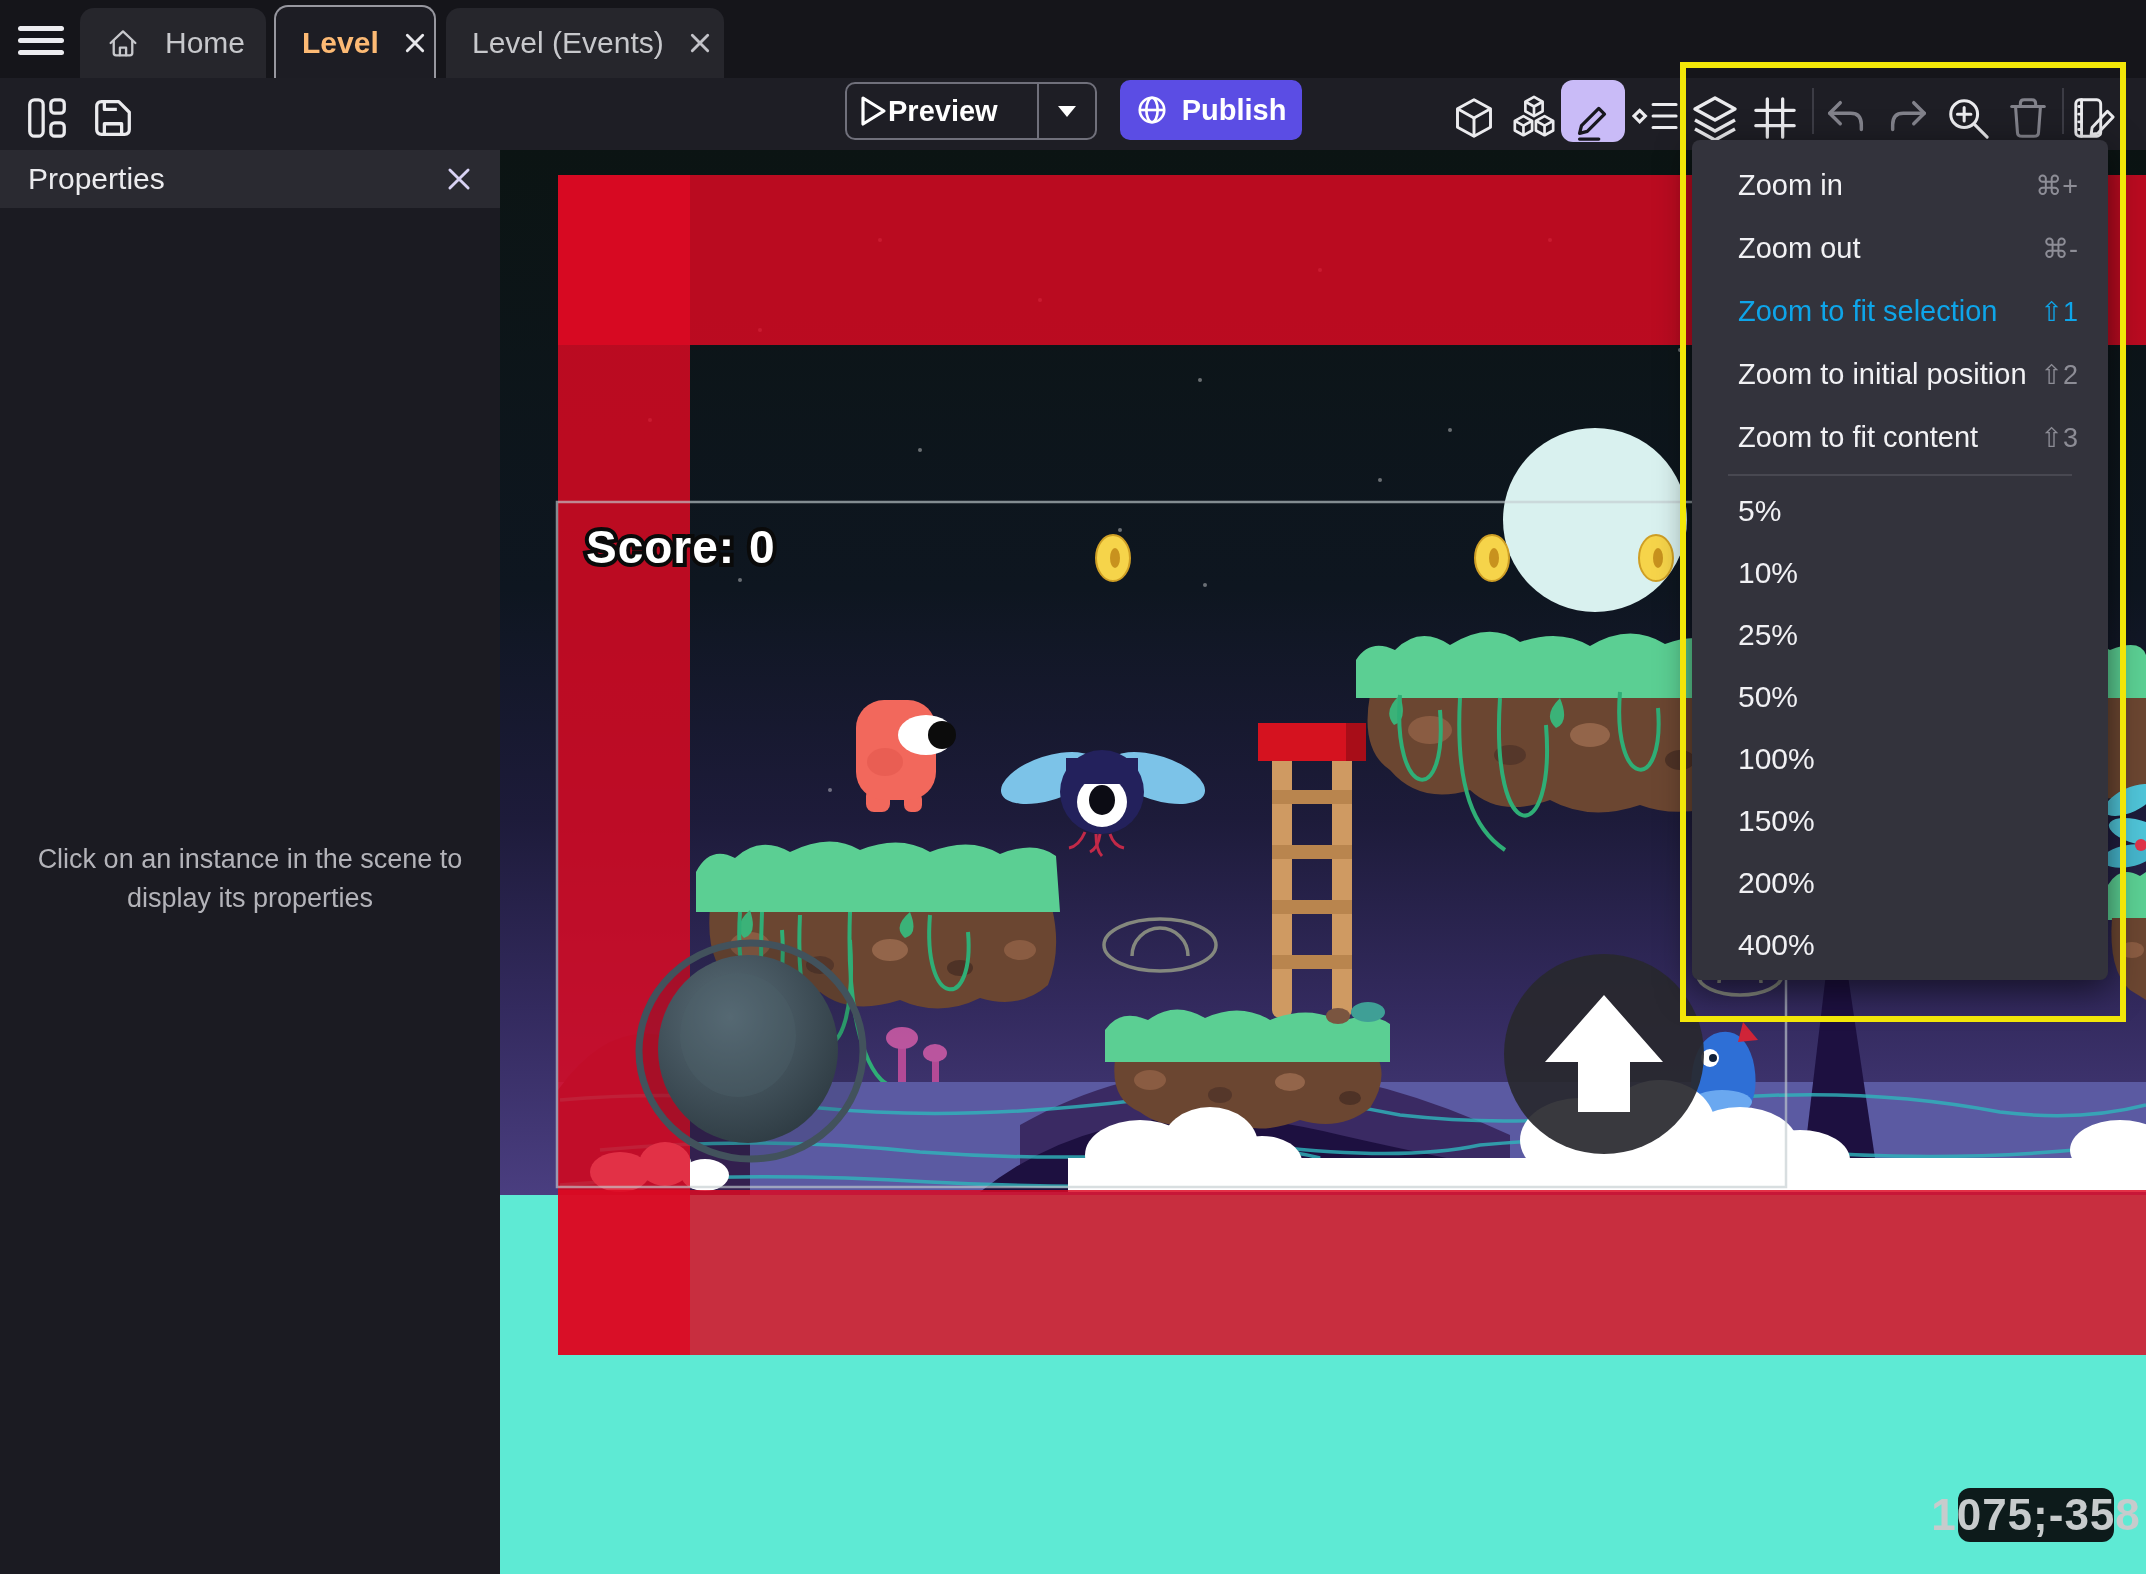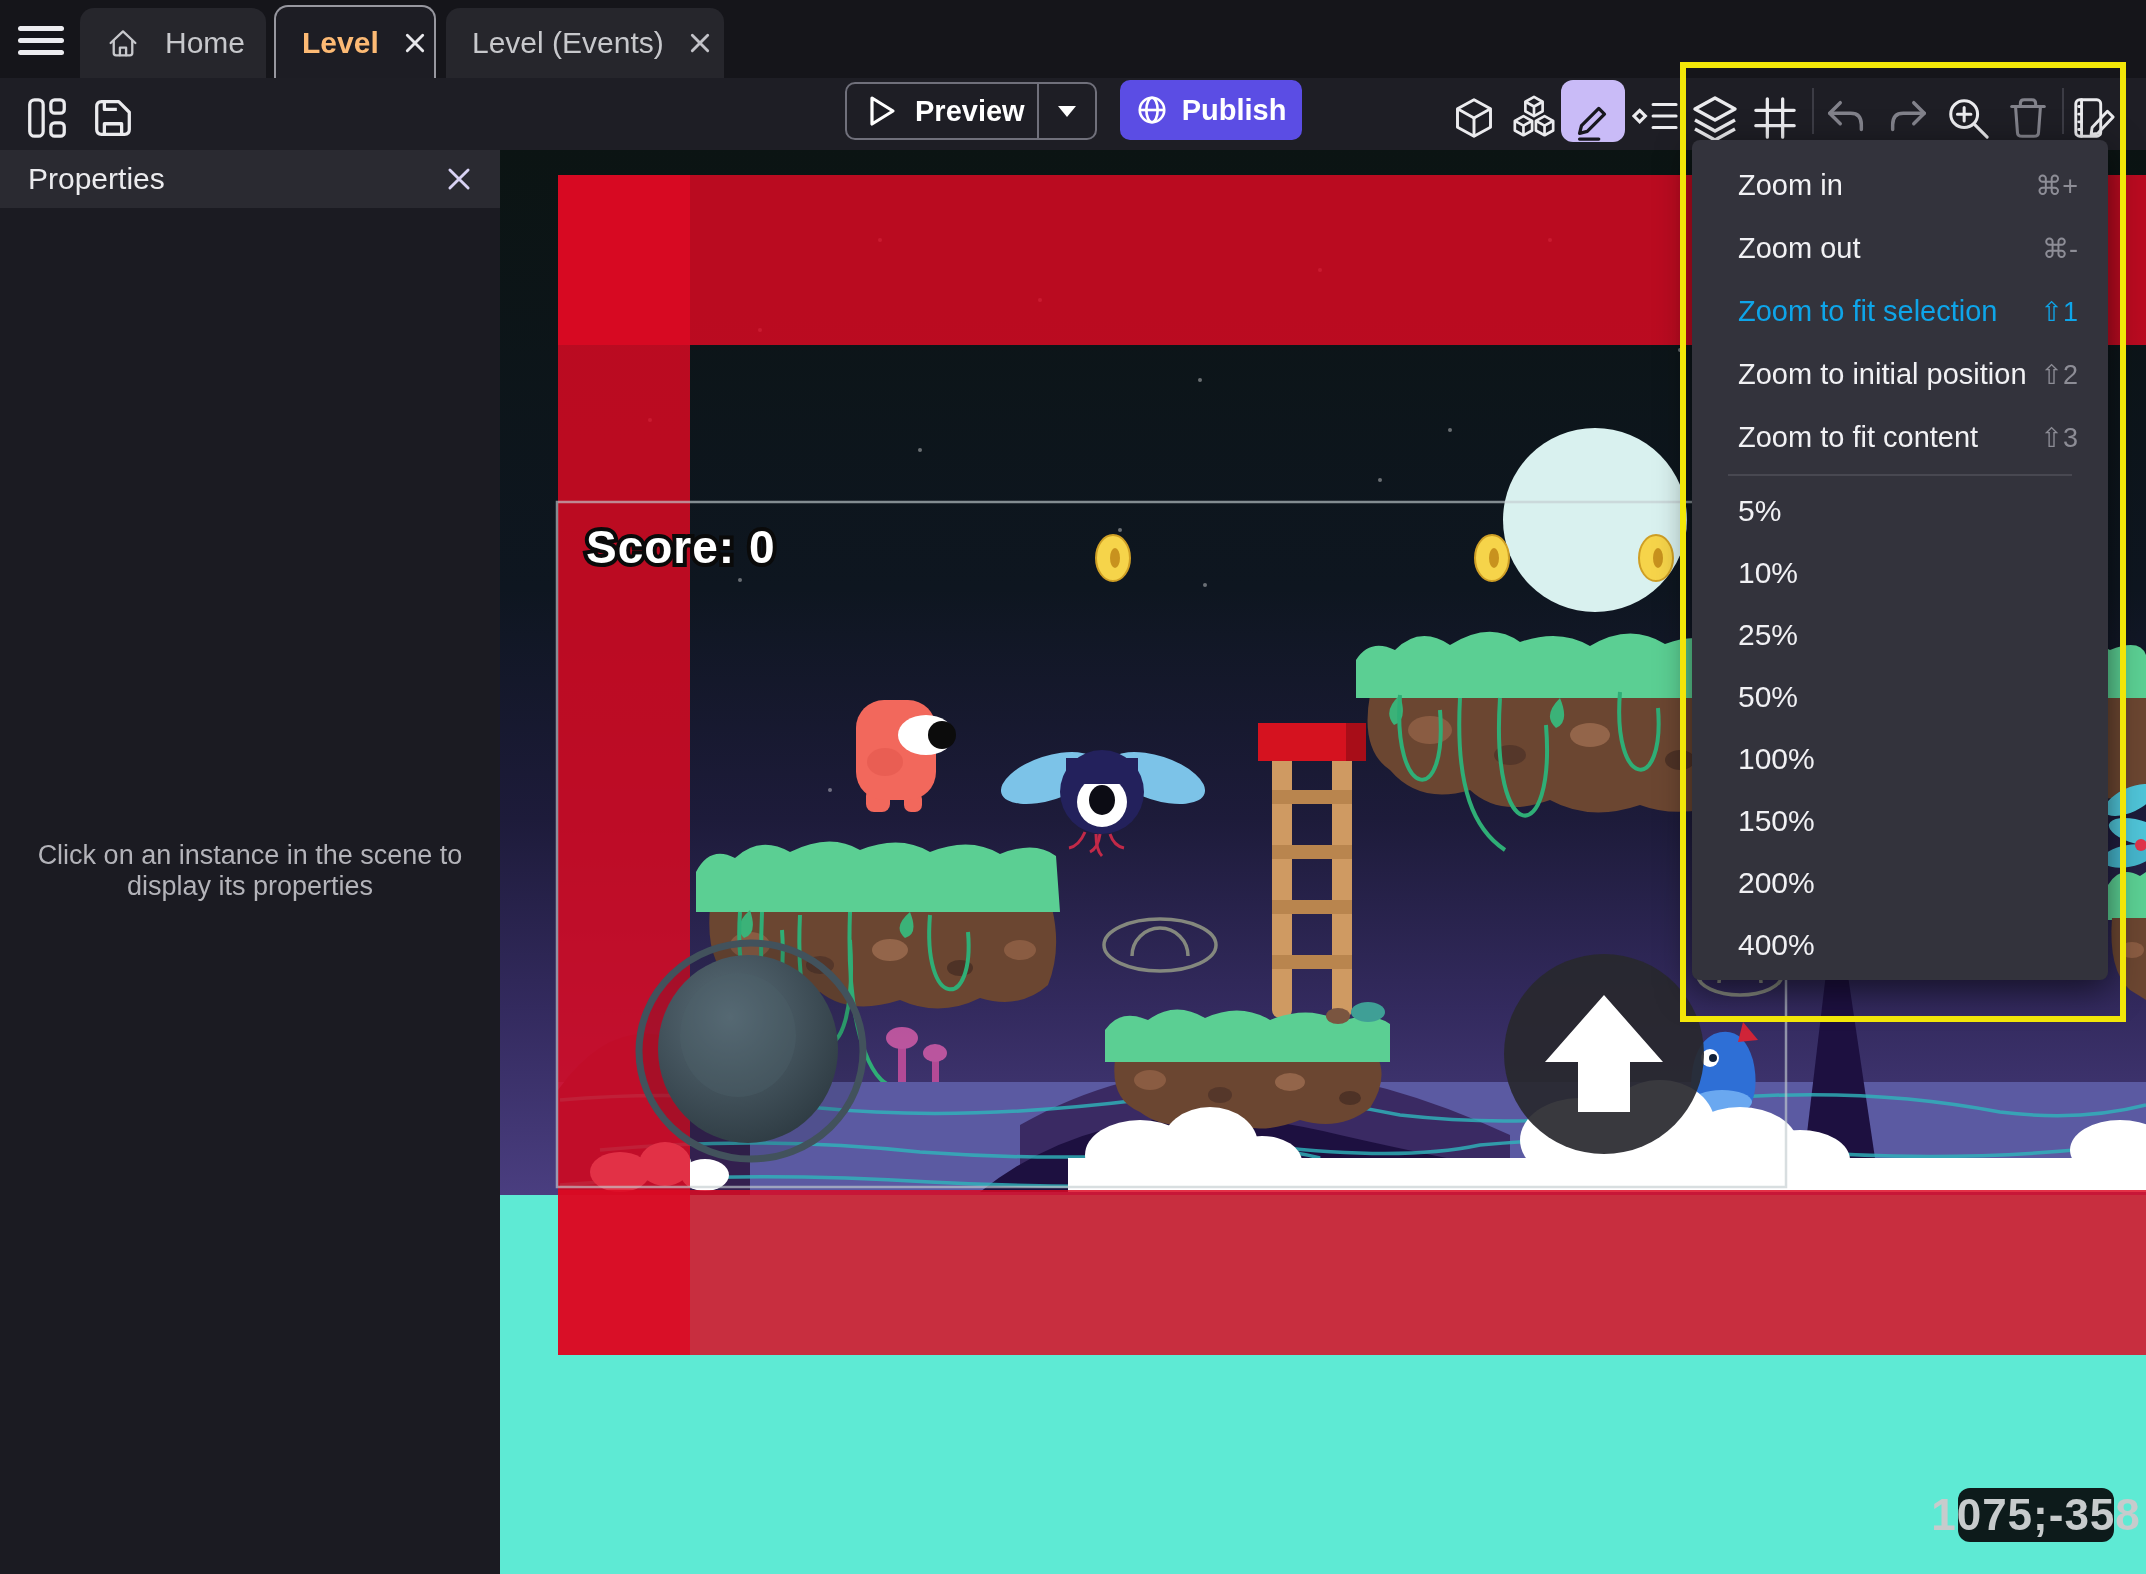--- a/index.html
+++ b/index.html
@@ -18,34 +18,34 @@
   
   .toolbar{position:absolute;left:0;top:78px;width:2146px;height:72px;background:#1e1e25;z-index:10}
   .tbtn{position:absolute;top:12px;width:56px;height:56px;display:flex;align-items:center;
         justify-content:center;color:#ebebee;cursor:pointer}
   .tbtn.gray{color:#82828b}
   .tbtn.dark{color:#17171d}
   .tool-sep{position:absolute;top:10px;width:2px;height:46px;background:#3c3c45}
   .pencil-bg{position:absolute;left:1561px;top:2px;width:64px;height:62px;background:#c9bbf7;border-radius:12px}
   .preview-btn{position:absolute;left:845px;top:4px;width:252px;height:58px;border:2px solid #70707b;
       border-radius:10px;display:flex;align-items:center;box-sizing:border-box;color:#fff;cursor:pointer}
-  .preview-main{flex:1;display:flex;align-items:center;gap:18px;padding-left:20px;height:100%}
+  .preview-main{flex:1;display:flex;align-items:center;padding-left:11px;height:100%}
   .preview-lbl{font-size:29px;font-weight:bold}
   .preview-arrow{width:56px;height:100%;border-left:2px solid #70707b;display:flex;align-items:center;justify-content:center}
   .publish-btn{position:absolute;left:1120px;top:2px;width:182px;height:60px;background:#5b4de4;border-radius:10px;
       display:flex;align-items:center;justify-content:center;gap:14px;color:#fff;cursor:pointer}
   .publish-lbl{font-size:29px;font-weight:bold}
   
   .props{position:absolute;left:0;top:150px;width:500px;height:1424px;background:#1b1b22;z-index:5}
   .props-header{position:absolute;left:0;top:0;width:100%;height:58px;background:#2a2a31;display:flex;
       align-items:center;justify-content:space-between;padding:0 28px;box-sizing:border-box}
   .props-title{font-size:30px;color:#ebebee}
   .props-close{color:#d8d2f4;cursor:pointer;width:26px;height:26px}
   .props-msg{position:absolute;left:20px;top:690px;width:460px;text-align:center;color:#b3b3b9;
-      font-size:27px;line-height:31px}
+      font-size:27px;line-height:39px}
   
   .scene{position:absolute;left:500px;top:150px;width:1646px;height:1424px;background:#5eead4;z-index:1}
   .coord-badge{position:absolute;left:1958px;top:1488px;width:156px;height:54px;background:rgba(8,14,15,.94);
       border-radius:12px;display:flex;align-items:center;justify-content:center;color:#c7cbcc;
       font-size:44px;font-weight:bold;z-index:20;letter-spacing:1px}
   
   .yellow-box{position:absolute;left:1680px;top:62px;width:434px;height:948px;border:6px solid #f2e608;
       z-index:40;pointer-events:none}
   .zoom-menu{position:absolute;left:1692px;top:140px;width:416px;height:840px;background:#33333c;
       border-radius:8px;box-shadow:0 10px 34px rgba(0,0,0,.55);z-index:35;padding-top:14px;box-sizing:border-box}

